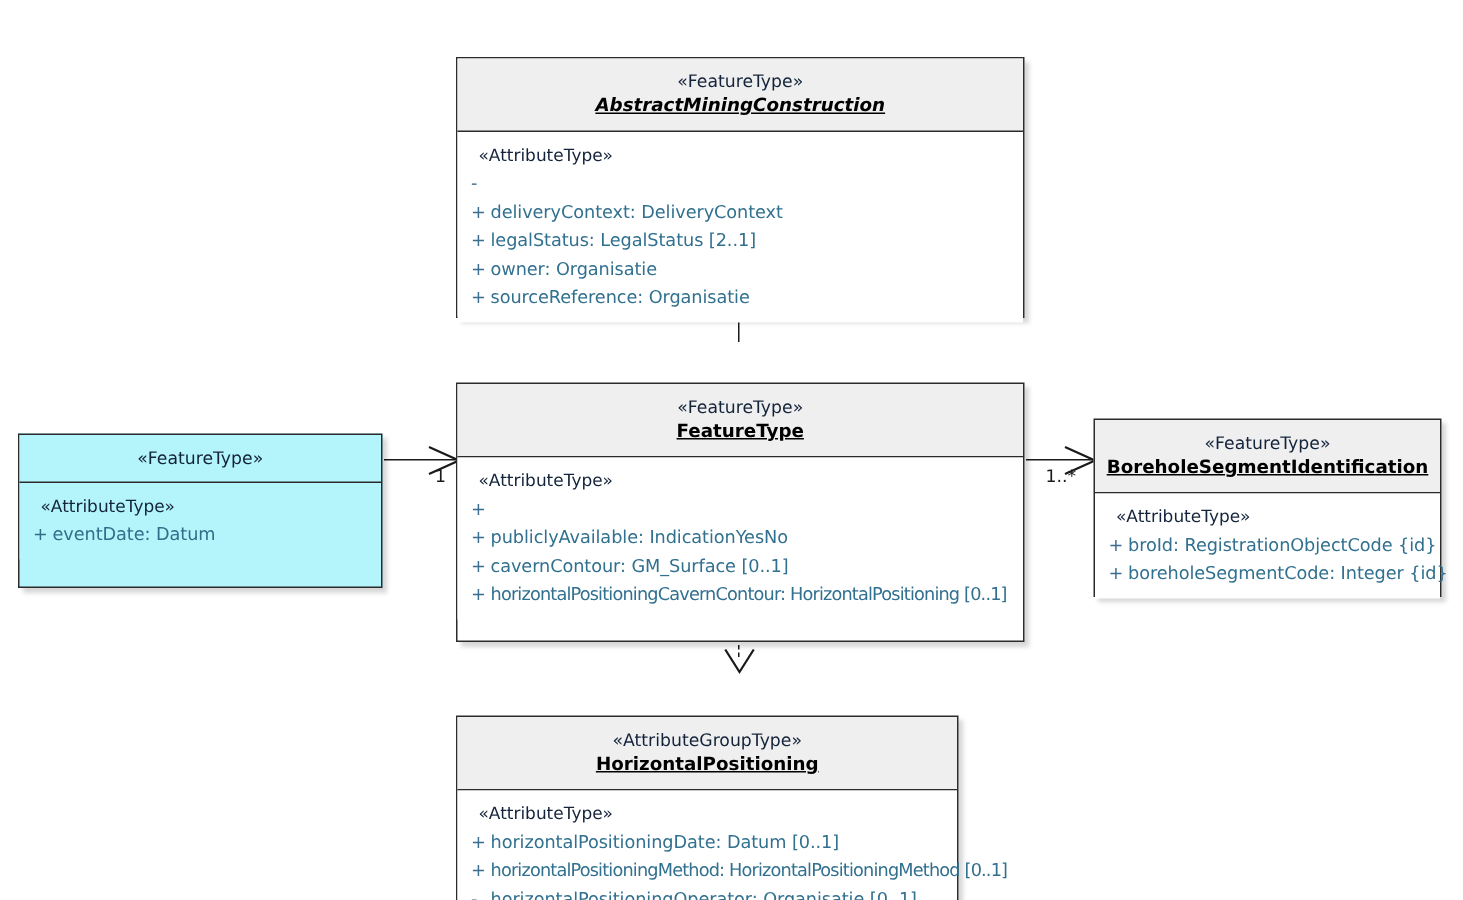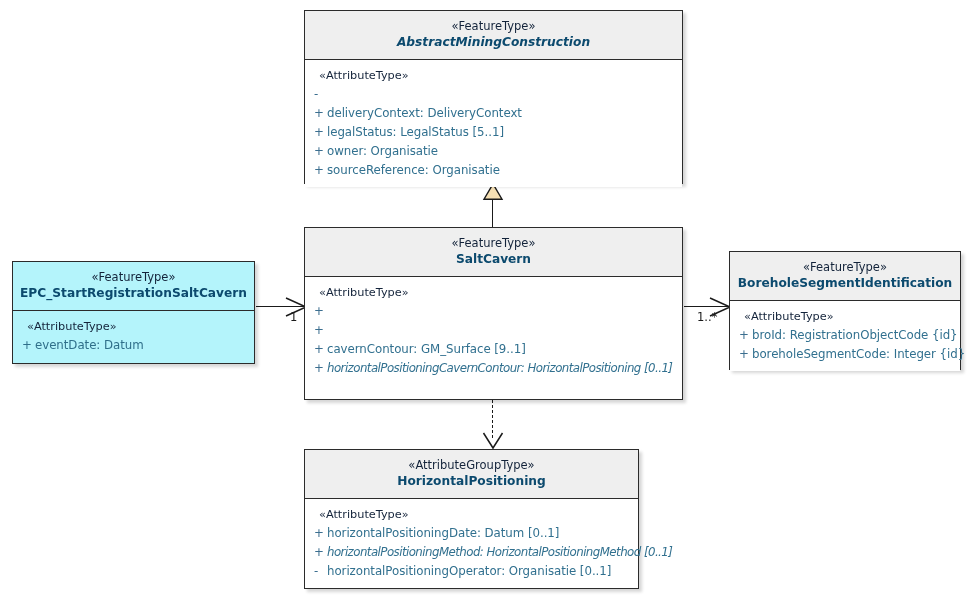--- a/index.html
+++ b/index.html
@@ -18,20 +18,21 @@
     overflow: hidden;
   }
 
   
   .uml-class {
     position: absolute;
     box-sizing: border-box;
     border: 1.6px solid #2b2b2b;
     background: #ffffff;
     box-shadow: 3px 3px 3px rgba(0,0,0,0.16);
+    margin-top: 28px;
   }
   .uml-class .header {
     background: #efefef;
     border-bottom: 1.6px solid #2b2b2b;
     text-align: center;
     padding: 7px 4px 8px 4px;
   }
   .uml-class.cyan {
     background: #b4f4fb;
   }
@@ -43,23 +44,24 @@
   }
   .stereotype {
     font-size: 11.5px;
     color: #13233a;
     line-height: 16px;
     white-space: nowrap;
   }
   .classname {
     font-size: 12.2px;
     font-weight: bold;
-    color: #0c4a6e;
+    color: #000000;
     line-height: 17px;
     white-space: nowrap;
+    text-decoration: underline;
   }
   .classname.abstract {
     font-style: italic;
   }
   .uml-class .body {
     padding: 6px 16px 7px 0;
     background: #ffffff;
   }
   .group-label {
     font-size: 11.3px;
@@ -82,21 +84,20 @@
     font-size: 11.8px;
     color: #3b6e8f;
   }
   .attr-text {
     font-size: 11.8px;
     color: #31708f;
     letter-spacing: -0.05px;
   }
   .attr-text.squeeze {
     letter-spacing: -0.55px;
-    font-style: italic;
   }
   .uml-class.cyan .attr-text,
   .uml-class.cyan .attr-vis {
     color: #2f6f8a;
   }
 
   
   .conn-line {
     position: absolute;
     background: #1a1a1a;
@@ -155,61 +156,61 @@
       <div class="group-label">«AttributeType»</div>
       <div class="attr-row">
         <span class="attr-vis">-</span>
       </div>
       <div class="attr-row">
         <span class="attr-vis">+</span>
         <span class="attr-text">deliveryContext: DeliveryContext</span>
       </div>
       <div class="attr-row">
         <span class="attr-vis">+</span>
-        <span class="attr-text">legalStatus: LegalStatus [5..1]</span>
+        <span class="attr-text">legalStatus: LegalStatus [2..1]</span>
       </div>
       <div class="attr-row">
         <span class="attr-vis">+</span>
         <span class="attr-text">owner: Organisatie</span>
       </div>
       <div class="attr-row">
         <span class="attr-vis">+</span>
         <span class="attr-text">sourceReference: Organisatie</span>
       </div>
     </div>
   </div>
 
   <div class="uml-class" style="left:304px; top:227px; width:379px; height:173px;">
     <div class="header">
       <div class="stereotype">«FeatureType»</div>
-      <div class="classname">SaltCavern</div>
-    </div>
-    <div class="body">
-      <div class="group-label">«AttributeType»</div>
-      <div class="attr-row">
-        <span class="attr-vis">+</span>
-      </div>
-      <div class="attr-row">
-        <span class="attr-vis">+</span>
-      </div>
-      <div class="attr-row">
-        <span class="attr-vis">+</span>
-        <span class="attr-text">cavernContour: GM_Surface [9..1]</span>
+      <div class="classname">FeatureType</div>
+    </div>
+    <div class="body">
+      <div class="group-label">«AttributeType»</div>
+      <div class="attr-row">
+        <span class="attr-vis">+</span>
+      </div>
+      <div class="attr-row">
+        <span class="attr-vis">+</span>
+        <span class="attr-text">publiclyAvailable: IndicationYesNo</span>
+      </div>
+      <div class="attr-row">
+        <span class="attr-vis">+</span>
+        <span class="attr-text">cavernContour: GM_Surface [0..1]</span>
       </div>
       <div class="attr-row">
         <span class="attr-vis">+</span>
         <span class="attr-text squeeze">horizontalPositioningCavernContour: HorizontalPositioning [0..1]</span>
       </div>
     </div>
   </div>
 
   <div class="uml-class cyan" style="left:12px; top:261px; width:243px; height:103px;">
     <div class="header">
       <div class="stereotype">«FeatureType»</div>
-      <div class="classname">EPC_StartRegistrationSaltCavern</div>
     </div>
     <div class="body">
       <div class="group-label">«AttributeType»</div>
       <div class="attr-row">
         <span class="attr-vis">+</span>
         <span class="attr-text">eventDate: Datum</span>
       </div>
     </div>
   </div>
 

